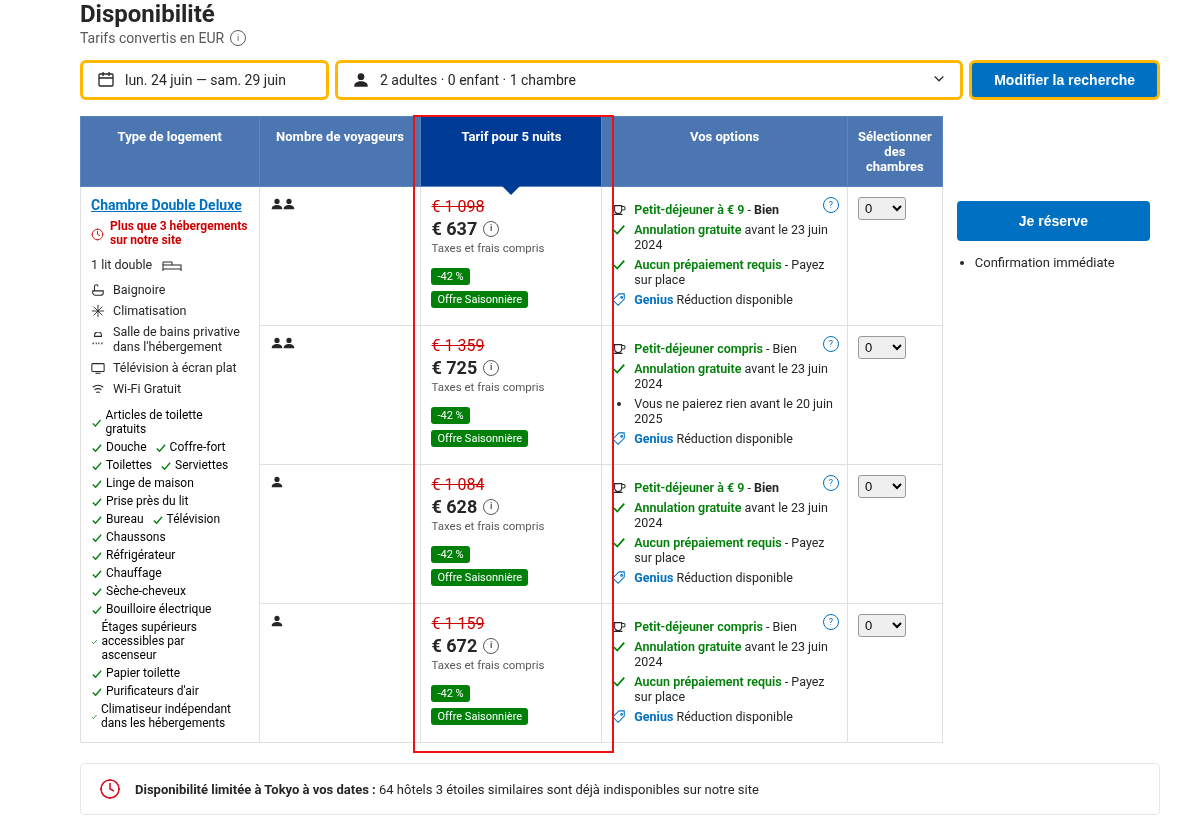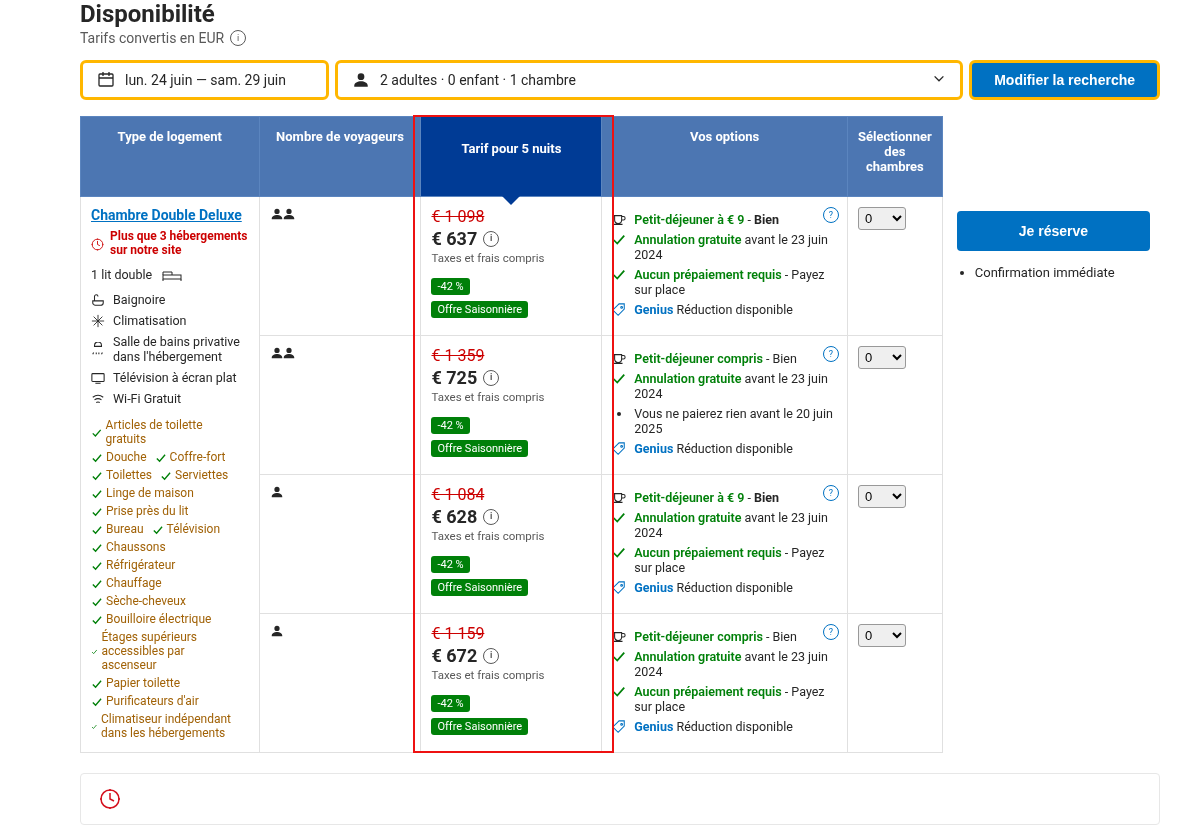--- a/index.html
+++ b/index.html
@@ -16,21 +16,21 @@
 
   .search-bar { display:flex; gap:6px; margin-bottom: 16px; }
   .sb-pill { border:3px solid #ffb700; border-radius:6px; padding:8px 14px; display:flex; align-items:center; gap:10px; font-size:14px; }
   .sb-pill.dates { flex:0 0 auto; padding-right: 40px;}
   .sb-pill.guests { flex:1; justify-content:space-between; }
   .sb-btn { background:#0071c2; color:#fff; border:3px solid #ffb700; border-radius:6px; padding: 8px 22px; font-size:14px; font-weight:600; cursor:pointer;}
   .icon-cal, .icon-person, .icon-chev { display:inline-flex; }
 
   table.avail { width:100%; border-collapse: collapse; table-layout: fixed; }
   table.avail th { background:#4c76b2; color:#fff; text-align:center; padding:12px 10px; font-size:13px; font-weight:700; border:1px solid #5b85bf; vertical-align:top;}
-  table.avail th.highlight { background:#003b95; position:relative; padding-top:24px; padding-bottom:40px; text-align:center;}
+  table.avail th.highlight { background:#003b95; position:relative; padding-top:12px; padding-bottom:40px; text-align:center;}
   table.avail th.highlight::after {
     content:""; position:absolute; bottom:-9px; left:50%; margin-left:-9px;
     border-left:9px solid transparent; border-right:9px solid transparent; border-top:9px solid #003b95;
   }
   table.avail td { border:1px solid #e0e0e0; padding:10px; vertical-align:top; font-size:12.5px;}
   .col-type { width:160px;}
   .col-occ { width:145px;}
   .col-price { width:162px;}
   .col-opt { width:220px;}
   .col-sel { width:85px;}
@@ -39,21 +39,21 @@
   
   .redbox { position:absolute; border:2px solid #e11; pointer-events:none; }
 
   .room-name { color:#0071c2; font-weight:700; font-size:14px; text-decoration:underline; cursor:pointer; display:block; margin-bottom:6px;}
   .scarcity { color:#c00; font-size:12px; font-weight:700; display:flex; gap:6px; align-items:center;}
   .scarcity svg{ flex-shrink:0; margin-top:2px;}
   .bedline { margin:10px 0; display:flex; align-items:center; gap:8px;}
   .facility { display:flex; align-items:center; gap:8px; margin:6px 0; color:#262626;}
   .facility svg { width:14px; height:14px; flex-shrink:0;}
   .amen-list { margin-top:10px;}
-  .amen { display:inline-flex; align-items:center; gap:4px; margin:2px 8px 2px 0; font-size:12px; color:#a16207;justify-content:center;}
+  .amen { display:inline-flex; align-items:center; gap:4px; margin:2px 8px 2px 0; font-size:12px; color:#000000;justify-content:center;}
   .amen svg{ width:11px; height:11px; color:#008009;}
 
   .occ-icons { color:#262626; }
   .occ-icons svg{ width:14px; height:14px; margin-right:-2px;}
 
   .price-cell .old { color:#c00; text-decoration:line-through; font-size:16px;}
   .price-cell .now { font-size:18px; font-weight:700; display:flex; align-items:center; gap:6px; margin:2px 0;}
   .price-cell .tax { font-size:11.5px; color:#595959; margin-bottom:10px;}
   .badge-green { background:#008009; color:#fff; font-size:11px; padding:2px 6px; border-radius:3px; display:inline-block; margin:3px 0;}
 
@@ -435,13 +435,14 @@
         </tr>
       </tbody>
 </table>
 <div class="redbox" id="redbox" style="left: 332.969px; top: -1.5px; width: 196.844px; height: 634.5px;"></div>
 </div>
 
 <div class="alert-box">
   <svg viewBox="0 0 22 22">
       <use href="#i-clock"></use>
     </svg>
+  <div><b>Disponibilité limitée à Tokyo à vos dates : </b><span>64 hôtels 3 étoiles similaires sont déjà indisponibles sur notre site</span></div>
 </div>
 
 </body></html>

